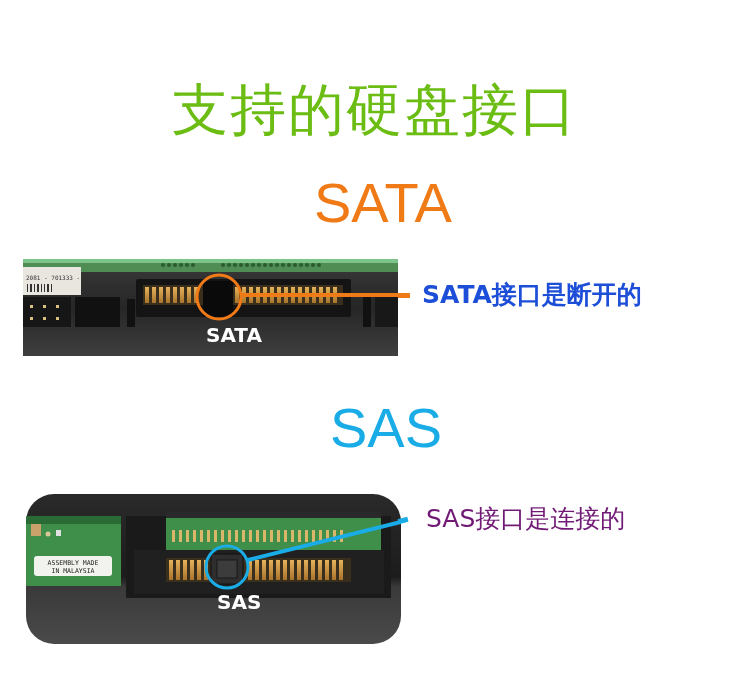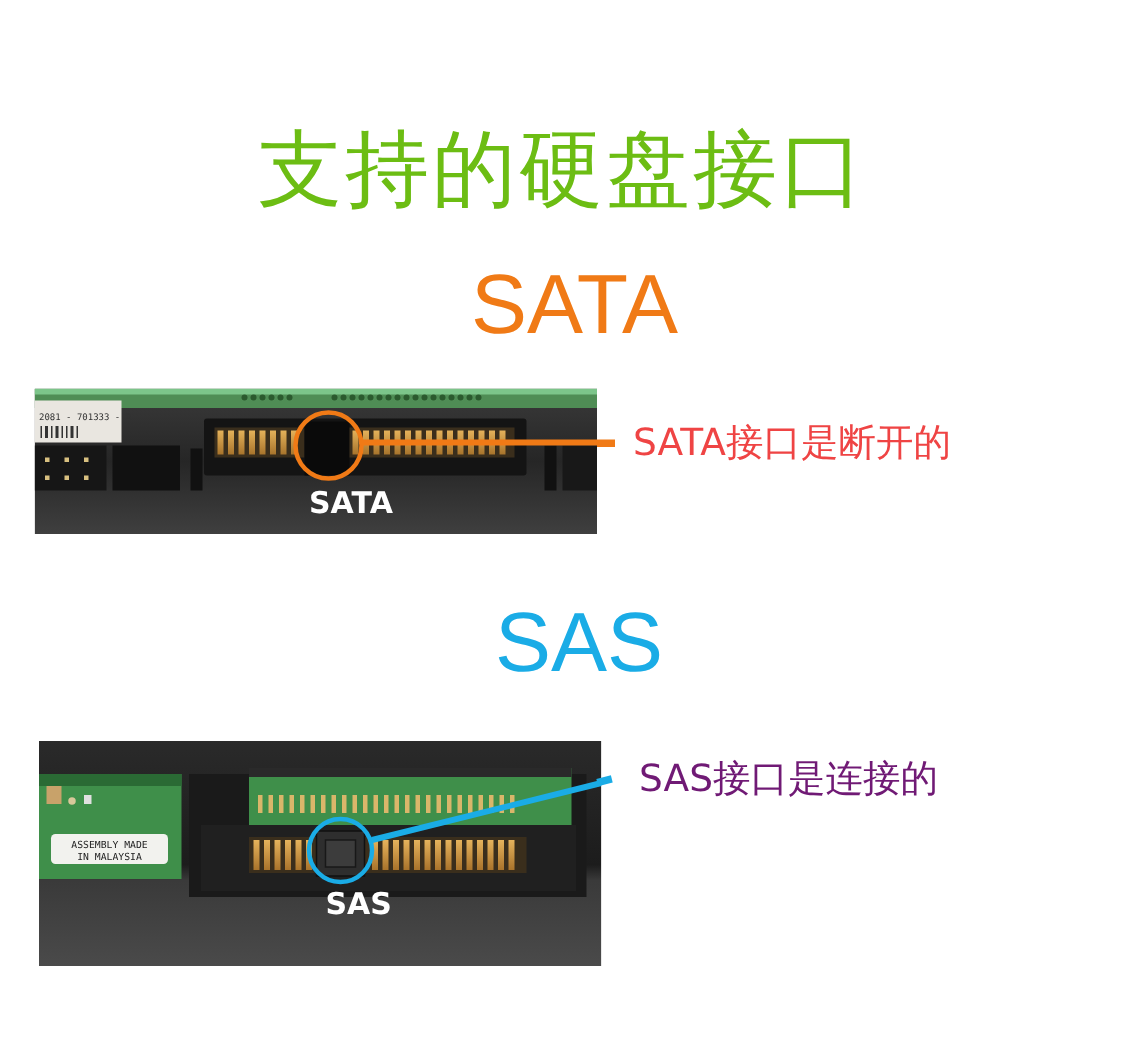--- a/index.html
+++ b/index.html
@@ -1,23 +1,23 @@
 <!DOCTYPE html>
 <html><head>
   <meta charset="utf-8">
   <style>
     html, body { margin: 0; padding: 0; background: #ffffff; }
     body { width: 750px; height: 692px; position: relative; overflow: hidden; font-family: "DejaVu Sans", sans-serif; }
     .abs { position: absolute; }
-    .title { left: 0; width: 750px; top: 78px; text-align: center; font-size: 56px; color: #6cbd13; letter-spacing: 2px; font-weight: 300; line-height: 72px; }
+    .title { left: 0; width: 750px; top: 78px; text-align: center; font-size: 56px; color: #6cbd13; letter-spacing: 2px; font-weight: 300; line-height: 72px; font-family: Liberation Mono, monospace; }
     .h-sata { left: 0; width: 766px; top: 168px; text-align: center; font-size: 56px; color: #f07a16; font-family: "Liberation Sans", sans-serif; line-height: 70px; }
     .h-sas { left: 0; width: 772px; top: 393px; text-align: center; font-size: 56px; color: #1aace6; font-family: "Liberation Sans", sans-serif; line-height: 70px; }
     .photo { overflow: hidden; }
     .note { font-size: 25px; line-height: 30px; white-space: nowrap; }
-    .note.orange { color: #ef4444; }
+    .note.orange { color: #1d4ed8; font-weight: bold; }
     .note.blue { color: #701a75; }
     .badge { color: #fff; font-weight: bold; font-size: 20px; font-family: "DejaVu Sans", sans-serif; }
   </style>
 </head>
 <body>
 
 <div class="abs title">支持的硬盘接口</div>
 <div class="abs h-sata">SATA</div>
 
 <div class="abs photo" style="left:23px; top:259px; width:375px; height:97px;">
@@ -131,21 +131,21 @@
     <line x1="218" y1="36" x2="375" y2="36" stroke="#f07a16" stroke-width="4"></line>
   </svg>
   <div class="abs badge" style="left:183px; top:64px;">SATA</div>
 </div>
 
 <div class="abs" style="left:398px; top:293px; width:12px; height:5px; background:#f07a16;"></div>
 <div class="abs note orange" style="left:422px; top:280px;">SATA接口是断开的</div>
 
 <div class="abs h-sas">SAS</div>
 
-<div class="abs photo" style="left:26px; top:494px; width:375px; height:150px;">
+<div class="abs photo" style="left:26px; top:494px; width:375px; height:150px;border-radius:28px;">
   <svg width="375" height="150" viewBox="0 0 375 150">
     <defs>
       <linearGradient id="abody" x1="0" y1="0" x2="0" y2="1">
         <stop offset="0" stop-color="#2a2a2a"></stop>
         <stop offset="0.55" stop-color="#1c1c1c"></stop>
         <stop offset="0.62" stop-color="#3a3a3a"></stop>
         <stop offset="1" stop-color="#4a4a4a"></stop>
       </linearGradient>
       <linearGradient id="apin" x1="0" y1="0" x2="0" y2="1">
         <stop offset="0" stop-color="#e6b35c"></stop>

